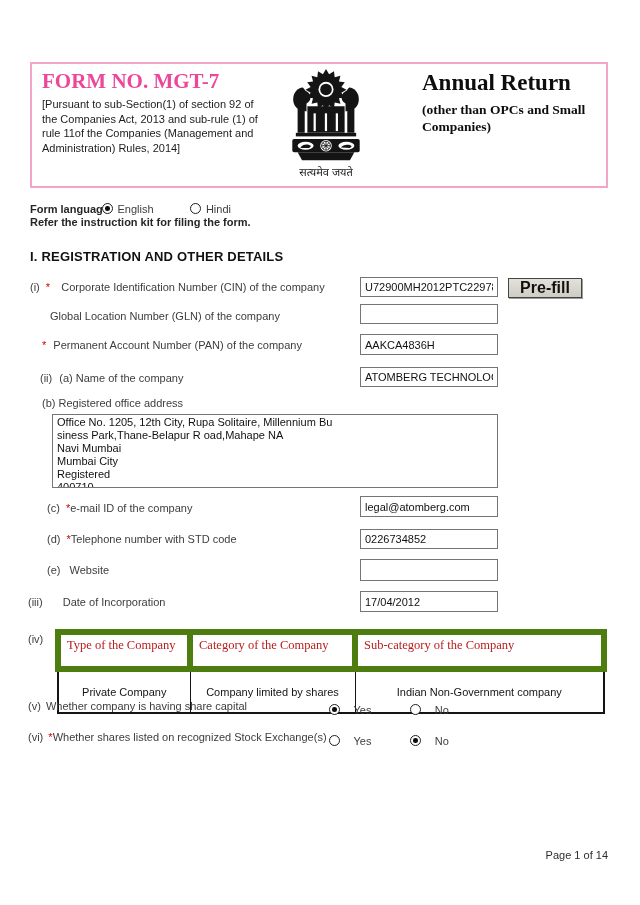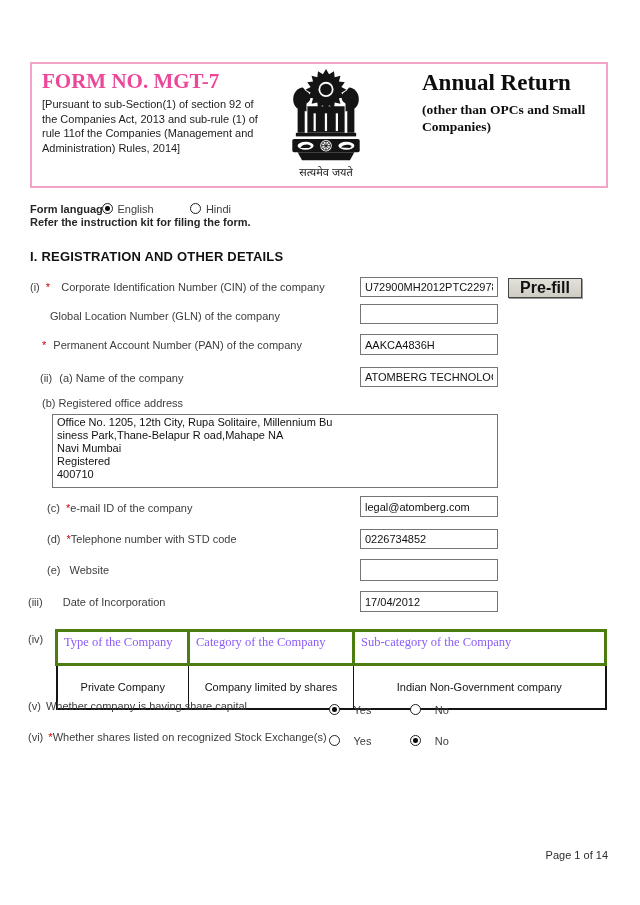--- a/index.html
+++ b/index.html
@@ -45,22 +45,22 @@
   
   .radio { display:inline-block; width:11px; height:11px; border:1.3px solid #1f1f1f;
            border-radius:50%; background:#fff; position:relative; vertical-align:middle; }
   .radio.sel::after { content:""; position:absolute; left:2.1px; top:2.1px;
                       width:4.6px; height:4.6px; background:#0c0c0c; border-radius:50%; }
   .rlabel { font-size:11px; color:#3d3d3d; vertical-align:middle; }
 
   
   .ctable { position:absolute; left:55px; top:629px; width:552px; border-collapse:collapse;
             border:2px solid #141414; }
-  .ctable th { border:3px solid #4d7c0f; font-family:"Liberation Serif", serif;
-               font-weight:normal; font-size:12.5px; text-align:left; color:#8b5cf6;
+  .ctable th { border:6px solid #4d7c0f; font-family:"Liberation Serif", serif;
+               font-weight:normal; font-size:12.5px; text-align:left; color:#b91c1c;
                padding:3px 0 13px 6px; }
   .ctable td { border:1px solid #141414; font-size:11px; text-align:center; color:#141414;
                height:44px; }
   .footer { position:absolute; left:488px; top:849px; width:120px; text-align:right;
             font-size:11px; color:#2e2e2e; }
 </style>
 </head>
 <body>
 
 <div class="page">
@@ -140,20 +140,21 @@
     <span>(ii)</span>
     <span style="margin-left:4px;">(a) Name of the company</span>
   </div>
   <input class="inp" style="left: 360px; top: 367px;" readonly="" value="ATOMBERG TECHNOLOGIES PR">
 
   <div class="abs lbl" style="left:42px; top:397px;">(b) Registered office address</div>
   <div class="addr">
     <div>Office No. 1205, 12th City, Rupa Solitaire, Millennium Bu</div>
     <div>siness Park,Thane-Belapur R oad,Mahape NA</div>
     <div>Navi Mumbai</div>
+    <div>Mumbai City</div>
     <div>Registered</div>
     <div>400710</div>
   </div>
 
   <div class="abs lbl" style="left:47px; top:502px;">
     <span>(c)</span>
     <span class="req" style="margin-left:3px;">*</span><span>e-mail ID of the company</span>
   </div>
   <input class="inp" style="left: 360px; top: 496px; height: 21px;" readonly="" value="legal@atomberg.com">
 

